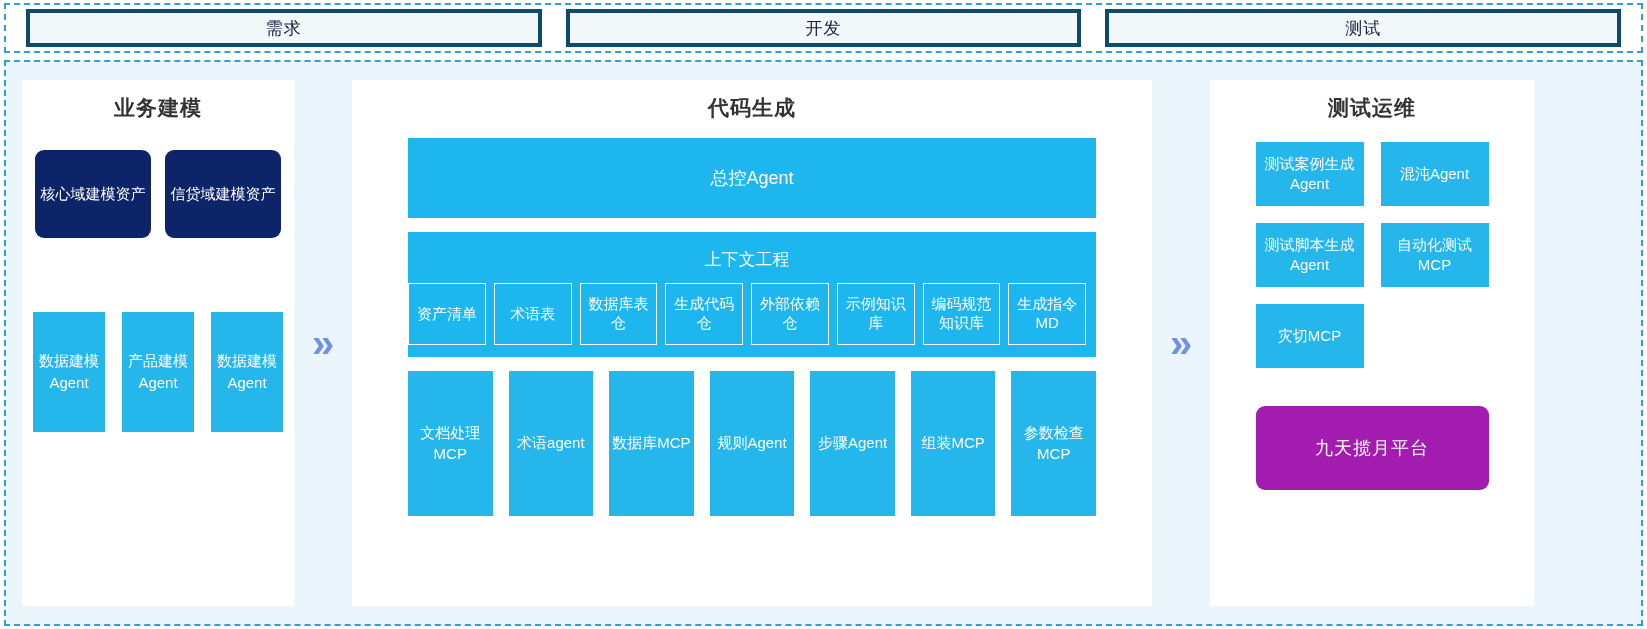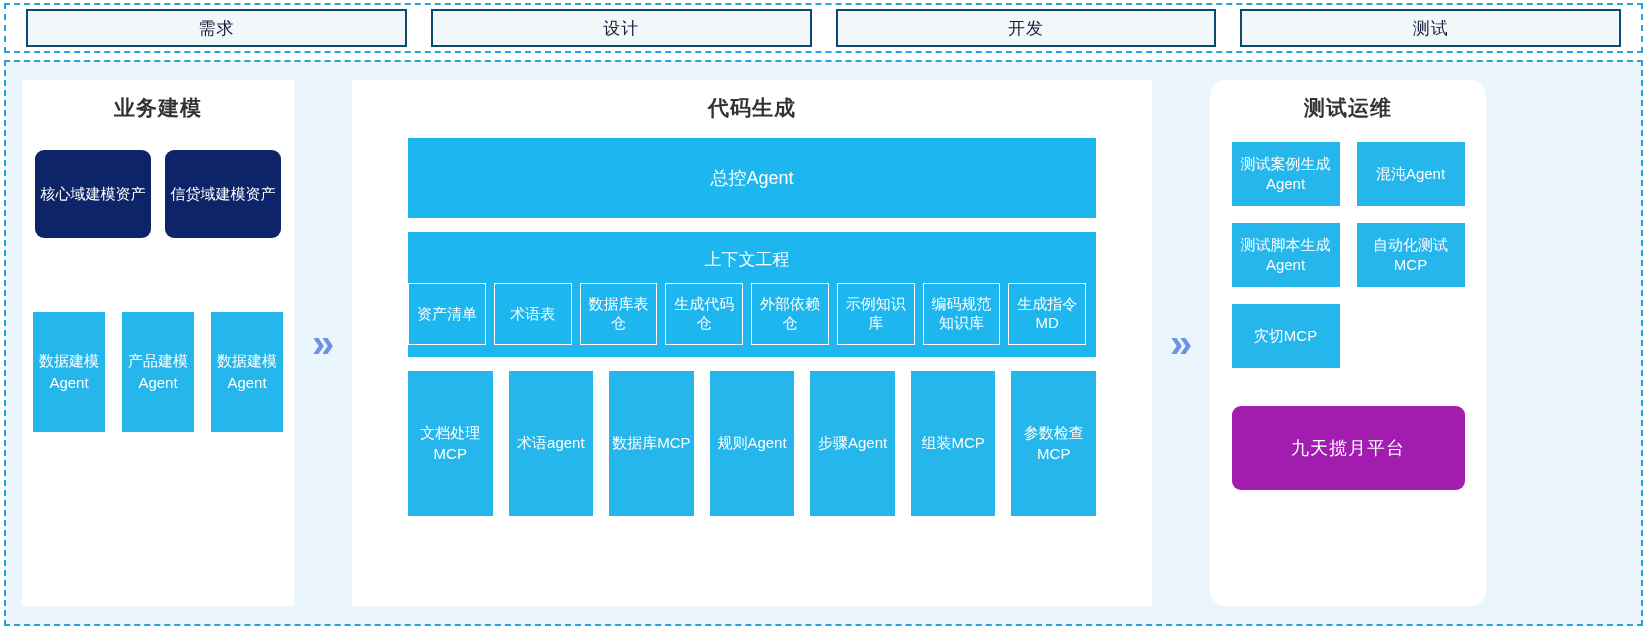--- a/index.html
+++ b/index.html
@@ -30,21 +30,21 @@
     display: flex;
     align-items: center;
     padding: 0 8px;
     gap: 0;
   }
   .phase-box {
     flex: 1 1 0;
     height: 38px;
     margin: 0 12px;
     background: #F2F7FA;
-    border: 2px solid #0c4a6e;
+    border: 4px solid #0c4a6e;
     display: flex;
     align-items: center;
     justify-content: center;
     color: #111b3a;
     font-size: 17px;
     letter-spacing: 1px;
   }
 
   
   .stage-wrap {
@@ -188,21 +188,21 @@
     font-size: 15px;
     line-height: 1.35;
     display: flex;
     align-items: center;
     justify-content: center;
     text-align: center;
     padding: 4px 2px;
   }
 
   
-  .panel-right { width: 276px; border-radius: 15px; }
+  .panel-right { width: 324px; }
   .ops-grid {
     margin-top: 20px;
     display: grid;
     grid-template-columns: 108px 108px;
     grid-auto-rows: 64px;
     gap: 17px 17px;
   }
   .ops-box {
     background: #25B6EC;
     color: #ffffff;
@@ -231,23 +231,20 @@
 </head>
 <body>
 
 <div id="root">
 
   <div class="phase-strip">
     <div class="phase-box">
       <span>需求</span>
     </div>
     <div class="phase-box">
-      <span>设计</span>
-    </div>
-    <div class="phase-box">
       <span>开发</span>
     </div>
     <div class="phase-box">
       <span>测试</span>
     </div>
   </div>
 
   <div class="stage-wrap">
 
     <div class="panel panel-left">

